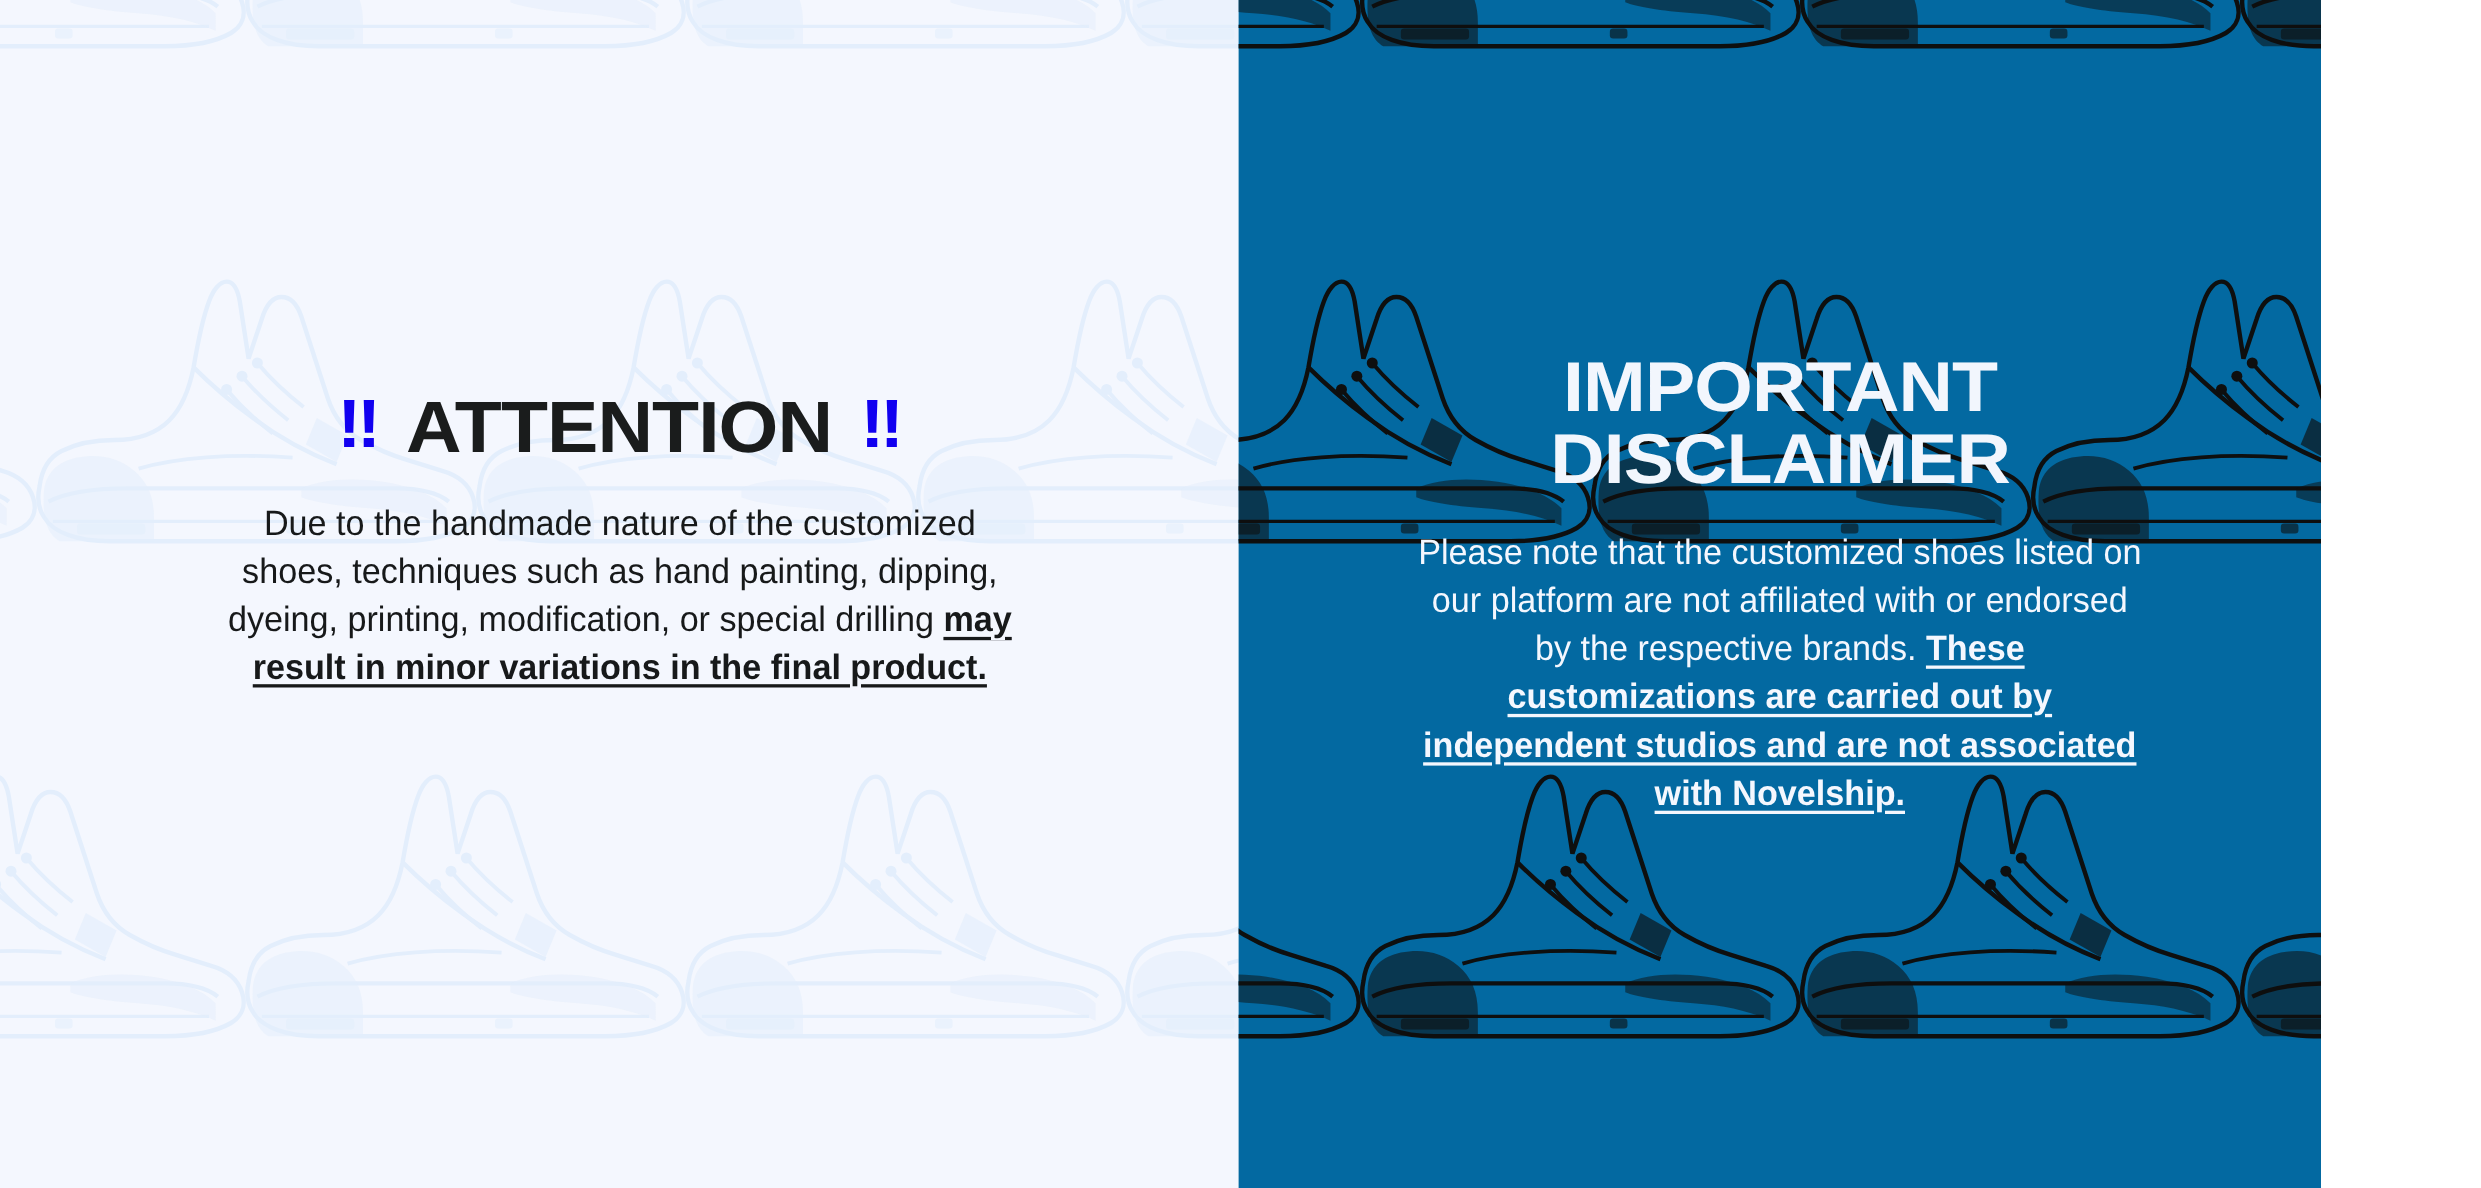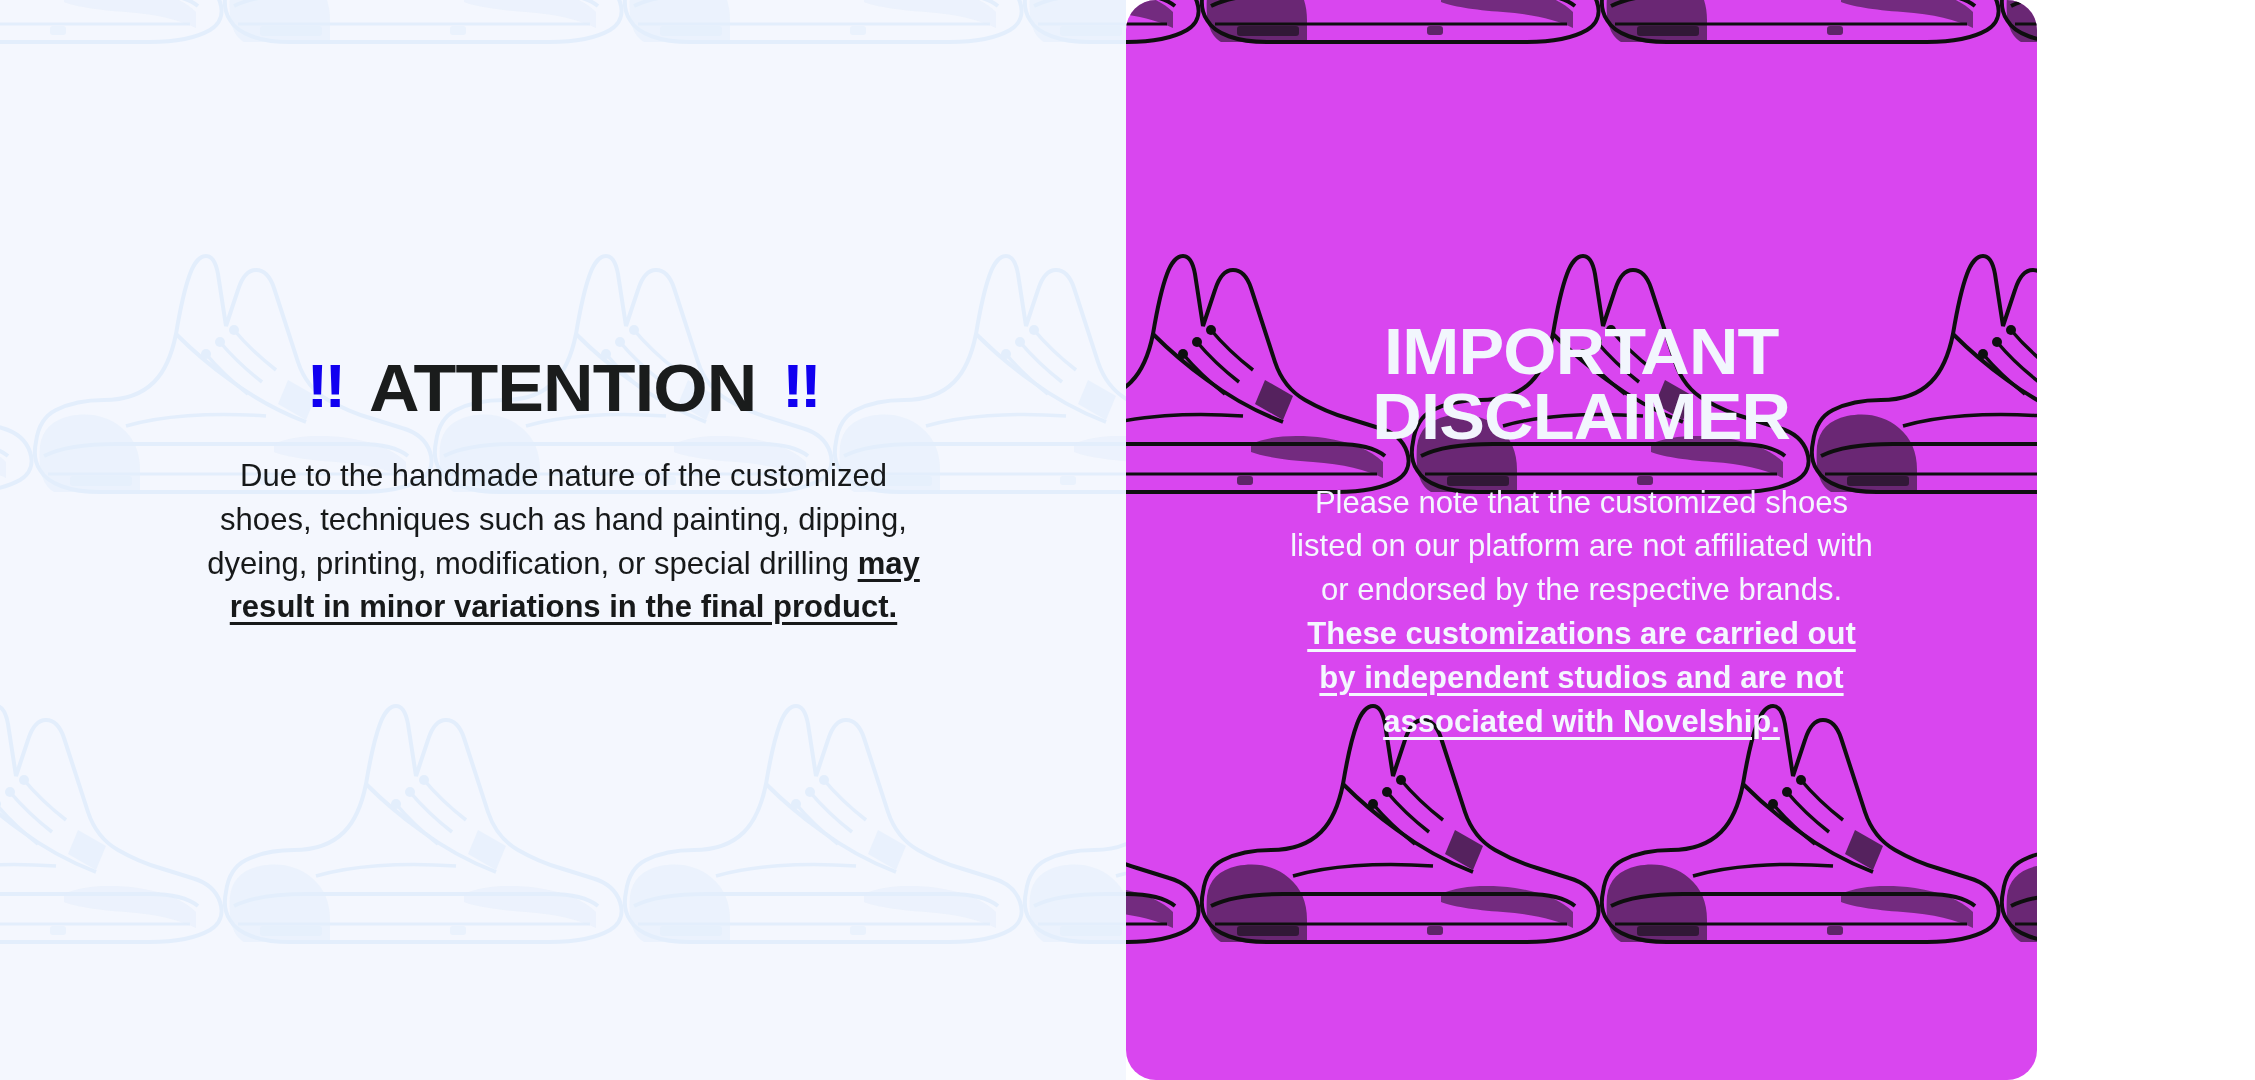--- a/index.html
+++ b/index.html
@@ -16,21 +16,21 @@
     display:flex;
   }
 
   
   .panel {
     position:relative;
     height:100%;
     overflow:hidden;
   }
   .panel-light { width:1126px; background:#f4f7fe; }
-  .panel-dark  { width:911px; background:#d946ef;border-radius:30px; }
+  .panel-dark  { width:984px; background:#0369a1; }
 
   
   .wallpaper {
     position:absolute;
     inset:-60px -40px -60px -40px;
     pointer-events:none;
   }
   .wallpaper svg { display:block; width:100%; height:100%; }
 
   

